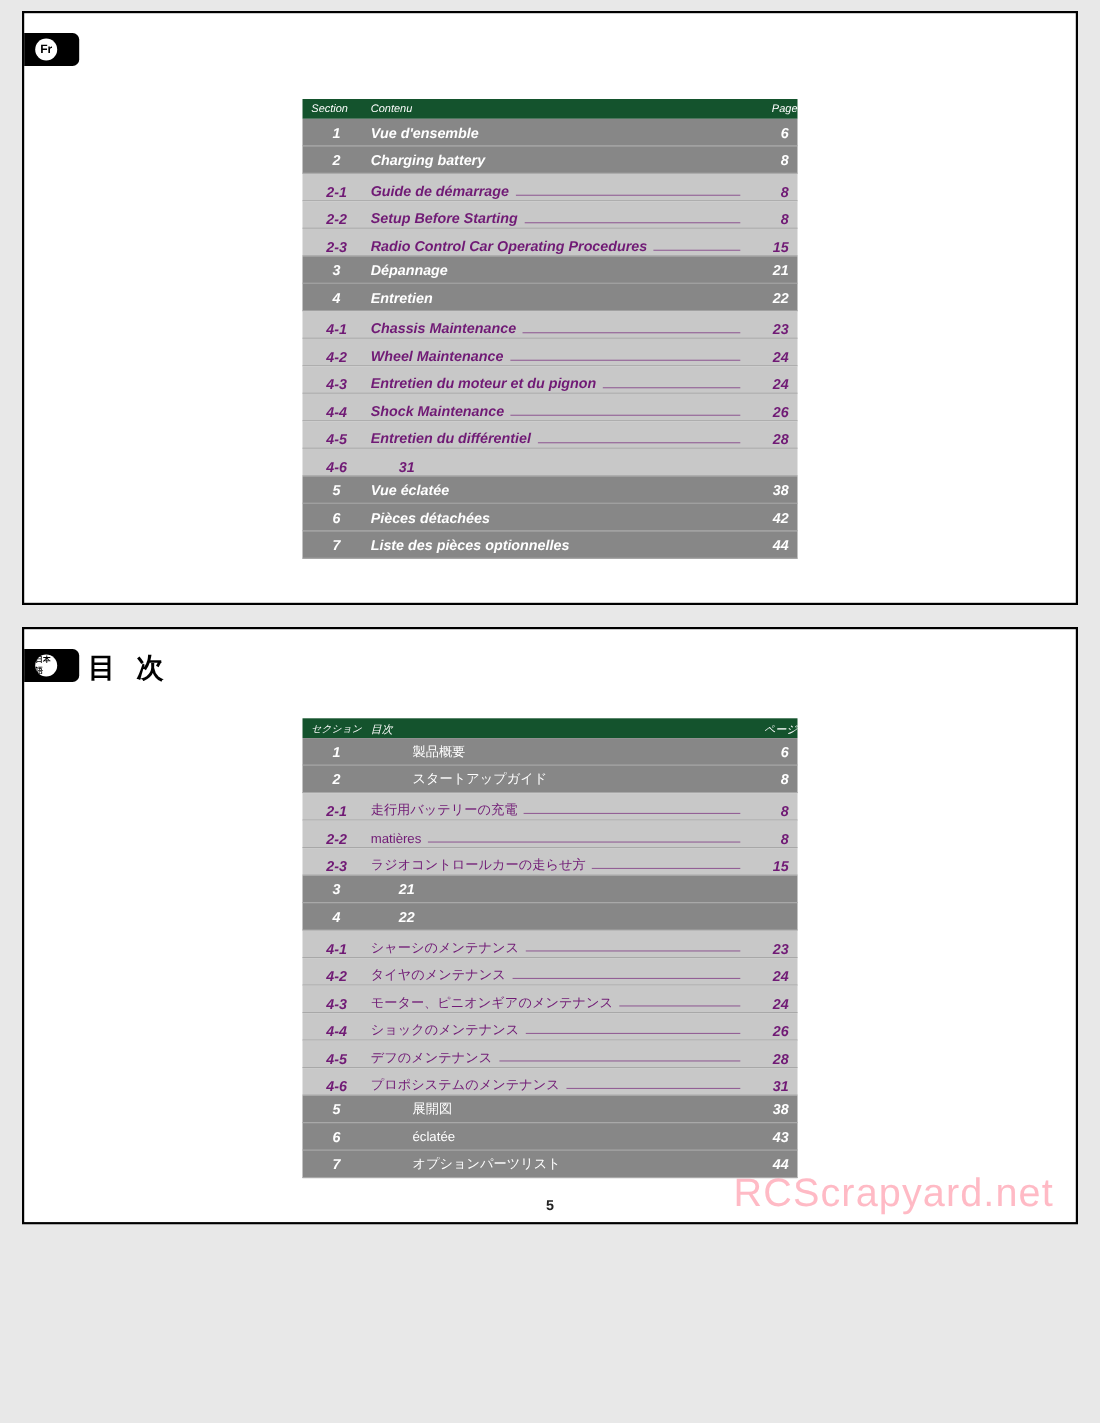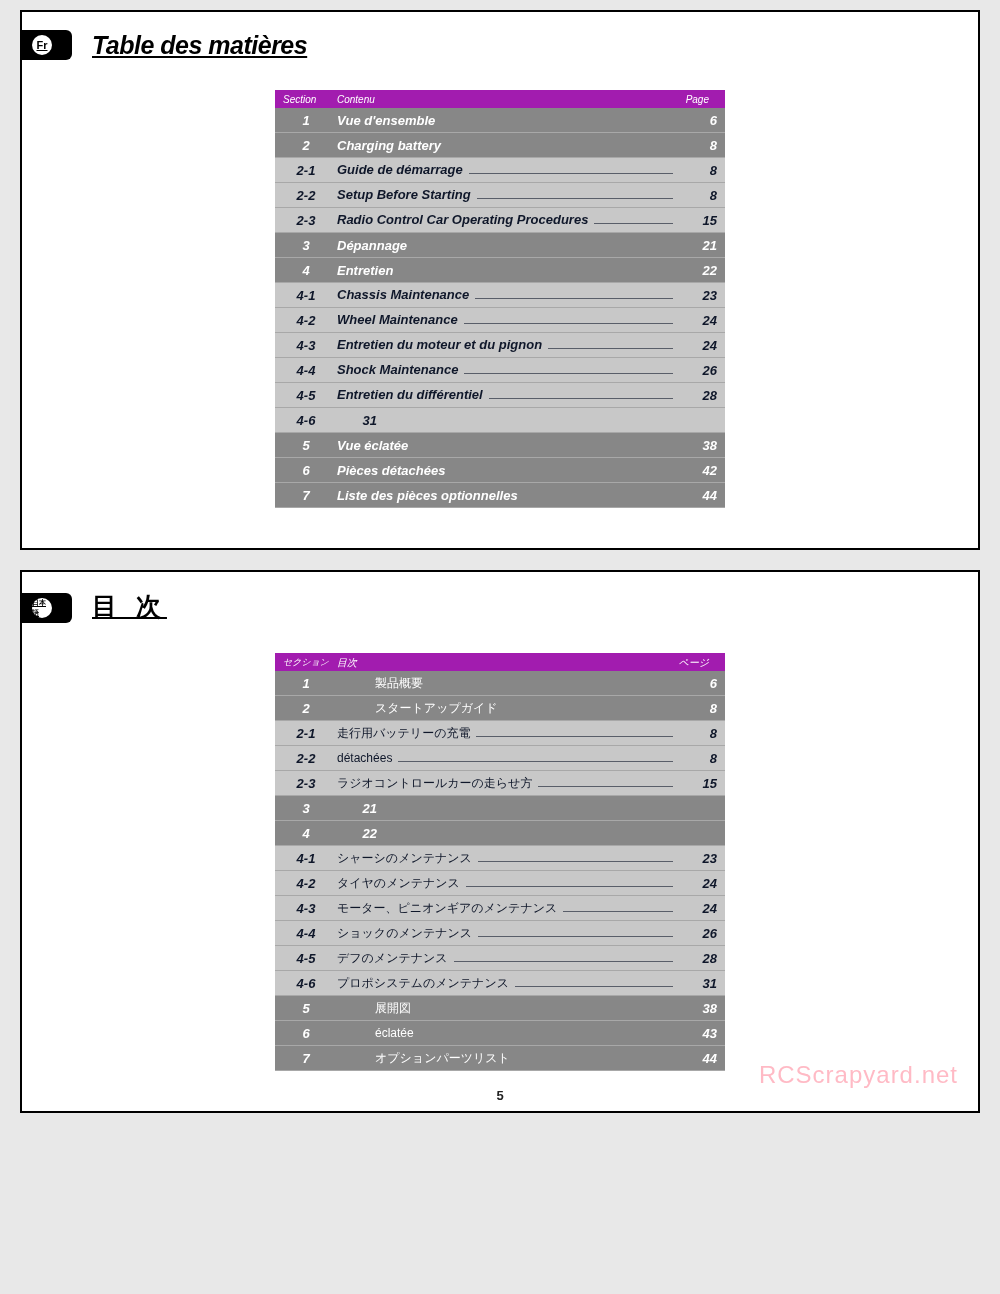--- a/index.html
+++ b/index.html
@@ -9,25 +9,24 @@
     background: #fff;
     border: 2px solid #000;
     width: 100%;
     position: relative;
     padding: 18px 40px 40px 40px;
     margin-bottom: 20px;
   }
   .panel:last-child { margin-bottom: 0; }
   .tab-header {
     display: flex;
-    align-items: flex-end;
-    gap: 20px;
+    align-items: flex-start;
+    gap: 8px;
     margin-bottom: 30px;
     margin-left: -40px;
-    text-decoration: underline;
   }
   .tab-pill {
     display: flex;
     align-items: center;
     background: #000;
     color: #fff;
     height: 30px;
     padding-left: 10px;
     padding-right: 14px;
     border-top-right-radius: 6px;
@@ -54,46 +53,47 @@
     font-style: italic;
     letter-spacing: -0.5px;
   }
   .panel-title.jp { font-style: normal; font-weight: 700; letter-spacing: 6px; }
   .toc {
     width: 450px;
     margin: 0 auto;
   }
   .toc-head {
     display: flex;
-    background: #a21caf;
+    background: #14532d;
     color: #fff;
     font-size: 10px;
     font-style: italic;
-    padding: 4px 16px 3px 8px;
+    padding: 4px 0 3px 8px;
     height: 18px;
     align-items: center;
   }
   .col-sec { width: 54px; flex-shrink: 0; }
   .col-title { flex: 1; }
   .col-page { width: 40px; text-align: right; flex-shrink: 0; }
   .toc-row {
     display: flex;
     align-items: center;
     height: 25px;
     font-size: 13px;
     font-style: italic;
     font-weight: 700;
     color: #fff;
     background: #878787;
     padding: 0 8px;
     border-bottom: 1px solid #a8a8a8;
   }
   .toc-row.sub {
     background: #c8c8c8;
-    color: #0f172a;
+    color: #701a75;
+    align-items: flex-end;
   }
   .toc-row .col-sec { text-align: center; padding-right: 8px; }
   .toc-row .col-title {
     white-space: nowrap;
     overflow: hidden;
     display: flex;
     align-items: baseline;
   }
   .toc-row .title-text { flex-shrink: 0; }
   .toc-row .leader {
@@ -103,23 +103,23 @@
     opacity: 0.6;
     min-width: 10px;
   }
   .toc-row .col-page { text-align: right; }
   .jp-row .col-title { font-style: normal; font-weight: 500; font-size: 12px; }
   .jp-row.main .col-title { font-weight: 500; margin-left: 38px; }
   .jp-row .col-sec, .jp-row .col-page { font-style: italic; font-weight: 700; }
   .watermark {
     position: absolute;
     right: 20px;
-    bottom: 22px;
+    bottom: 6px;
     font-family: "Comic Sans MS", cursive, sans-serif;
-    font-size: 24px;
+    font-size: 36px;
     color: rgba(255,130,150,0.55);
     letter-spacing: 1px;
     pointer-events: none;
   }
   .page-num {
     position: absolute;
     bottom: 8px;
     left: 0; right: 0;
     text-align: center;
     font-size: 13px;
@@ -130,21 +130,20 @@
 </head>
 <body>
 
 <div class="page-wrap">
 
   <div class="panel">
     <div class="tab-header">
       <div class="tab-pill">
         <span class="lang-badge">Fr</span>
       </div>
-      <span class="panel-title">Table des matières</span>
     </div>
     <div class="toc">
       <div class="toc-head">
         <span class="col-sec">Section</span>
         <span class="col-title">Contenu</span>
         <span class="col-page">Page</span>
       </div>
       <div id="rows-0">
           <div class="toc-row main">
             <span class="col-sec">1</span>
@@ -299,21 +298,21 @@
             <span class="col-sec">2-1</span>
             <span class="col-title">
               <span class="title-text">走行用バッテリーの充電</span>
               <span class="leader"></span>
             </span>
             <span class="col-page">8</span>
           </div>
           <div class="toc-row sub jp-row">
             <span class="col-sec">2-2</span>
             <span class="col-title">
-              <span class="title-text">détachées</span>
+              <span class="title-text">matières</span>
               <span class="leader"></span>
             </span>
             <span class="col-page">8</span>
           </div>
           <div class="toc-row sub jp-row">
             <span class="col-sec">2-3</span>
             <span class="col-title">
               <span class="title-text">ラジオコントロールカーの走らせ方</span>
               <span class="leader"></span>
             </span>

